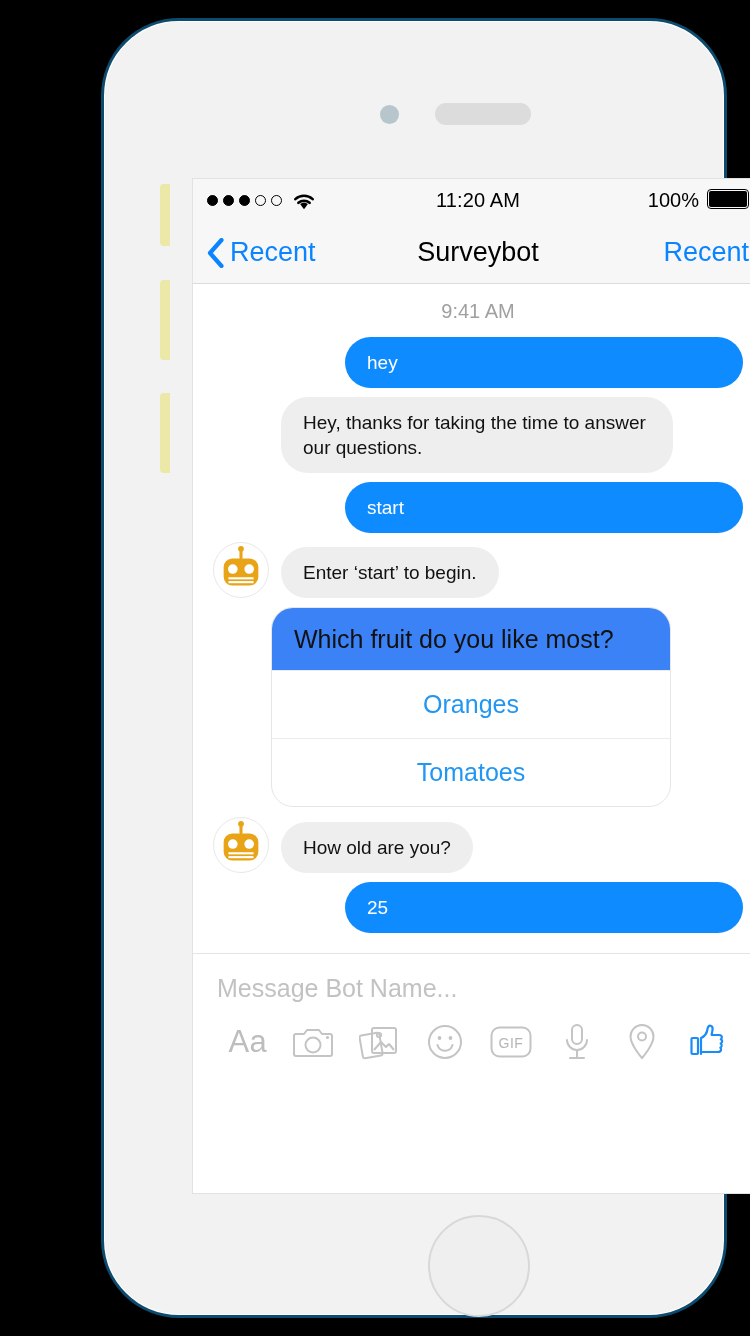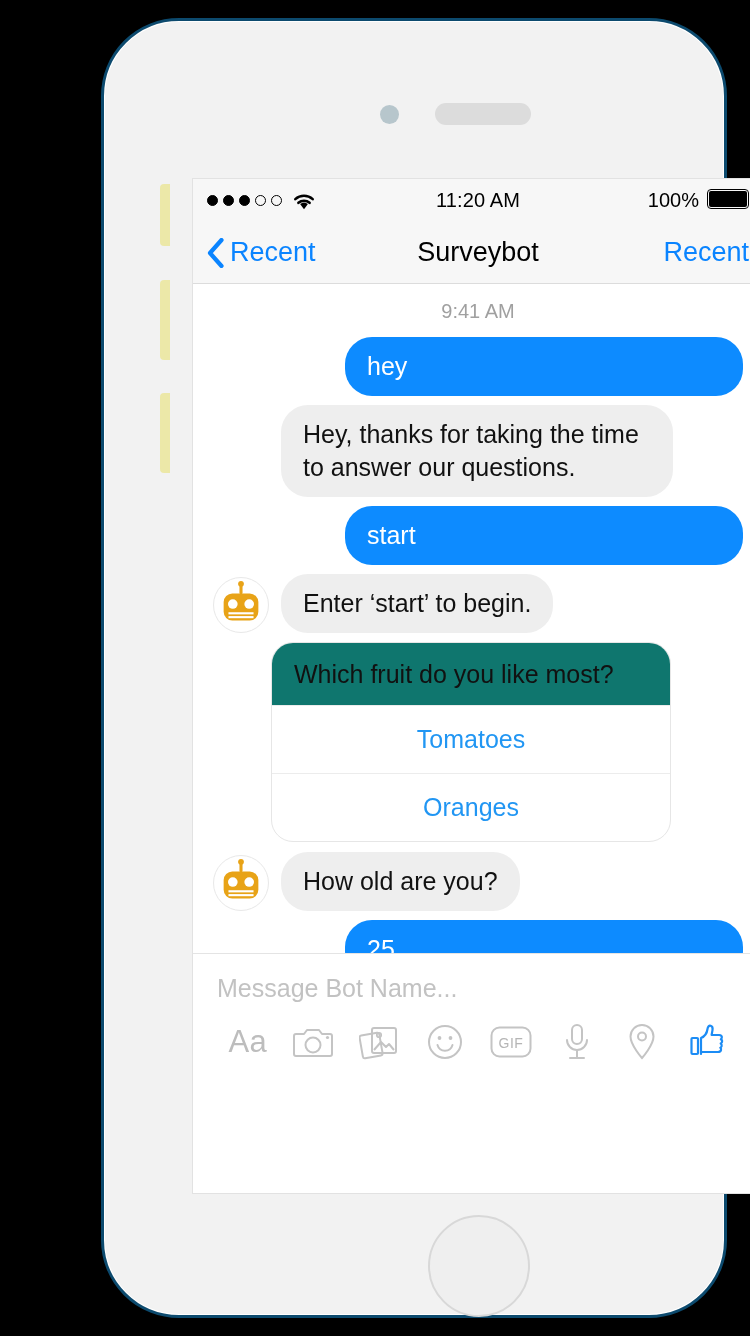--- a/index.html
+++ b/index.html
@@ -129,21 +129,21 @@
     margin-bottom: 14px;
   }
 
   .msg-row { display: flex; align-items: flex-end; padding: 0 20px; margin-bottom: 9px; }
   .msg-row.out { justify-content: flex-end; }
 
   .bubble {
     max-width: 400px;
     padding: 13px 22px;
     border-radius: 27px;
-    font-size: 25px;
+    font-size: 19px;
     line-height: 1.32;
   }
   .bubble.out { background: #0d8bff; color: #ffffff; min-width: 398px; }
   .bubble.in  { background: #eeeeee; color: #111111; }
 
   .avatar-slot { width: 58px; min-width: 58px; margin-right: 10px; }
 
   
   .robot-avatar {
     width: 56px; height: 56px; border-radius: 50%;
@@ -155,21 +155,21 @@
   #qr-card-row { display: flex; padding: 0 20px; margin-bottom: 10px; }
   #qr-card {
     margin-left: 58px;
     width: 400px;
     border-radius: 22px;
     overflow: hidden;
     border: 1px solid #e6e6e6;
     background: #fff;
   }
   #qr-question {
-    background: #0f766e; color: #111;
+    background: #3b82f6; color: #111;
     font-size: 25px; padding: 17px 12px 16px 22px;
   }
   .qr-option {
     text-align: center; color: #2196f3;
     font-size: 25px; padding: 19px 10px;
     border-top: 1px solid #ececec;
     cursor: pointer;
   }
   .qr-option:first-of-type { border-top: none; }
 
@@ -279,22 +279,22 @@
             <rect x="15" y="35.5" width="26" height="2.2" fill="#ffffff"></rect>
             <rect x="15" y="39.5" width="26" height="2.2" fill="#ffffff"></rect>
           </svg>
         </div>
         <div class="bubble in">Enter ‘start’ to begin.</div>
       </div>
 
       <div id="qr-card-row">
         <div id="qr-card">
           <div id="qr-question">Which fruit do you like most?</div>
+          <div class="qr-option">Oranges</div>
           <div class="qr-option">Tomatoes</div>
-          <div class="qr-option">Oranges</div>
         </div>
       </div>
 
       <div class="msg-row">
         <div class="avatar-slot">
           <svg class="robot-avatar" viewBox="0 0 56 56">
             <rect x="26.4" y="6" width="3.2" height="11" rx="1.6" fill="#e8a317"></rect>
             <circle cx="28" cy="6" r="3" fill="#e8a317"></circle>
             <rect x="10" y="16" width="36" height="28" rx="9" fill="#e8a317"></rect>
             <circle cx="19.5" cy="27" r="5" fill="#ffffff"></circle>

